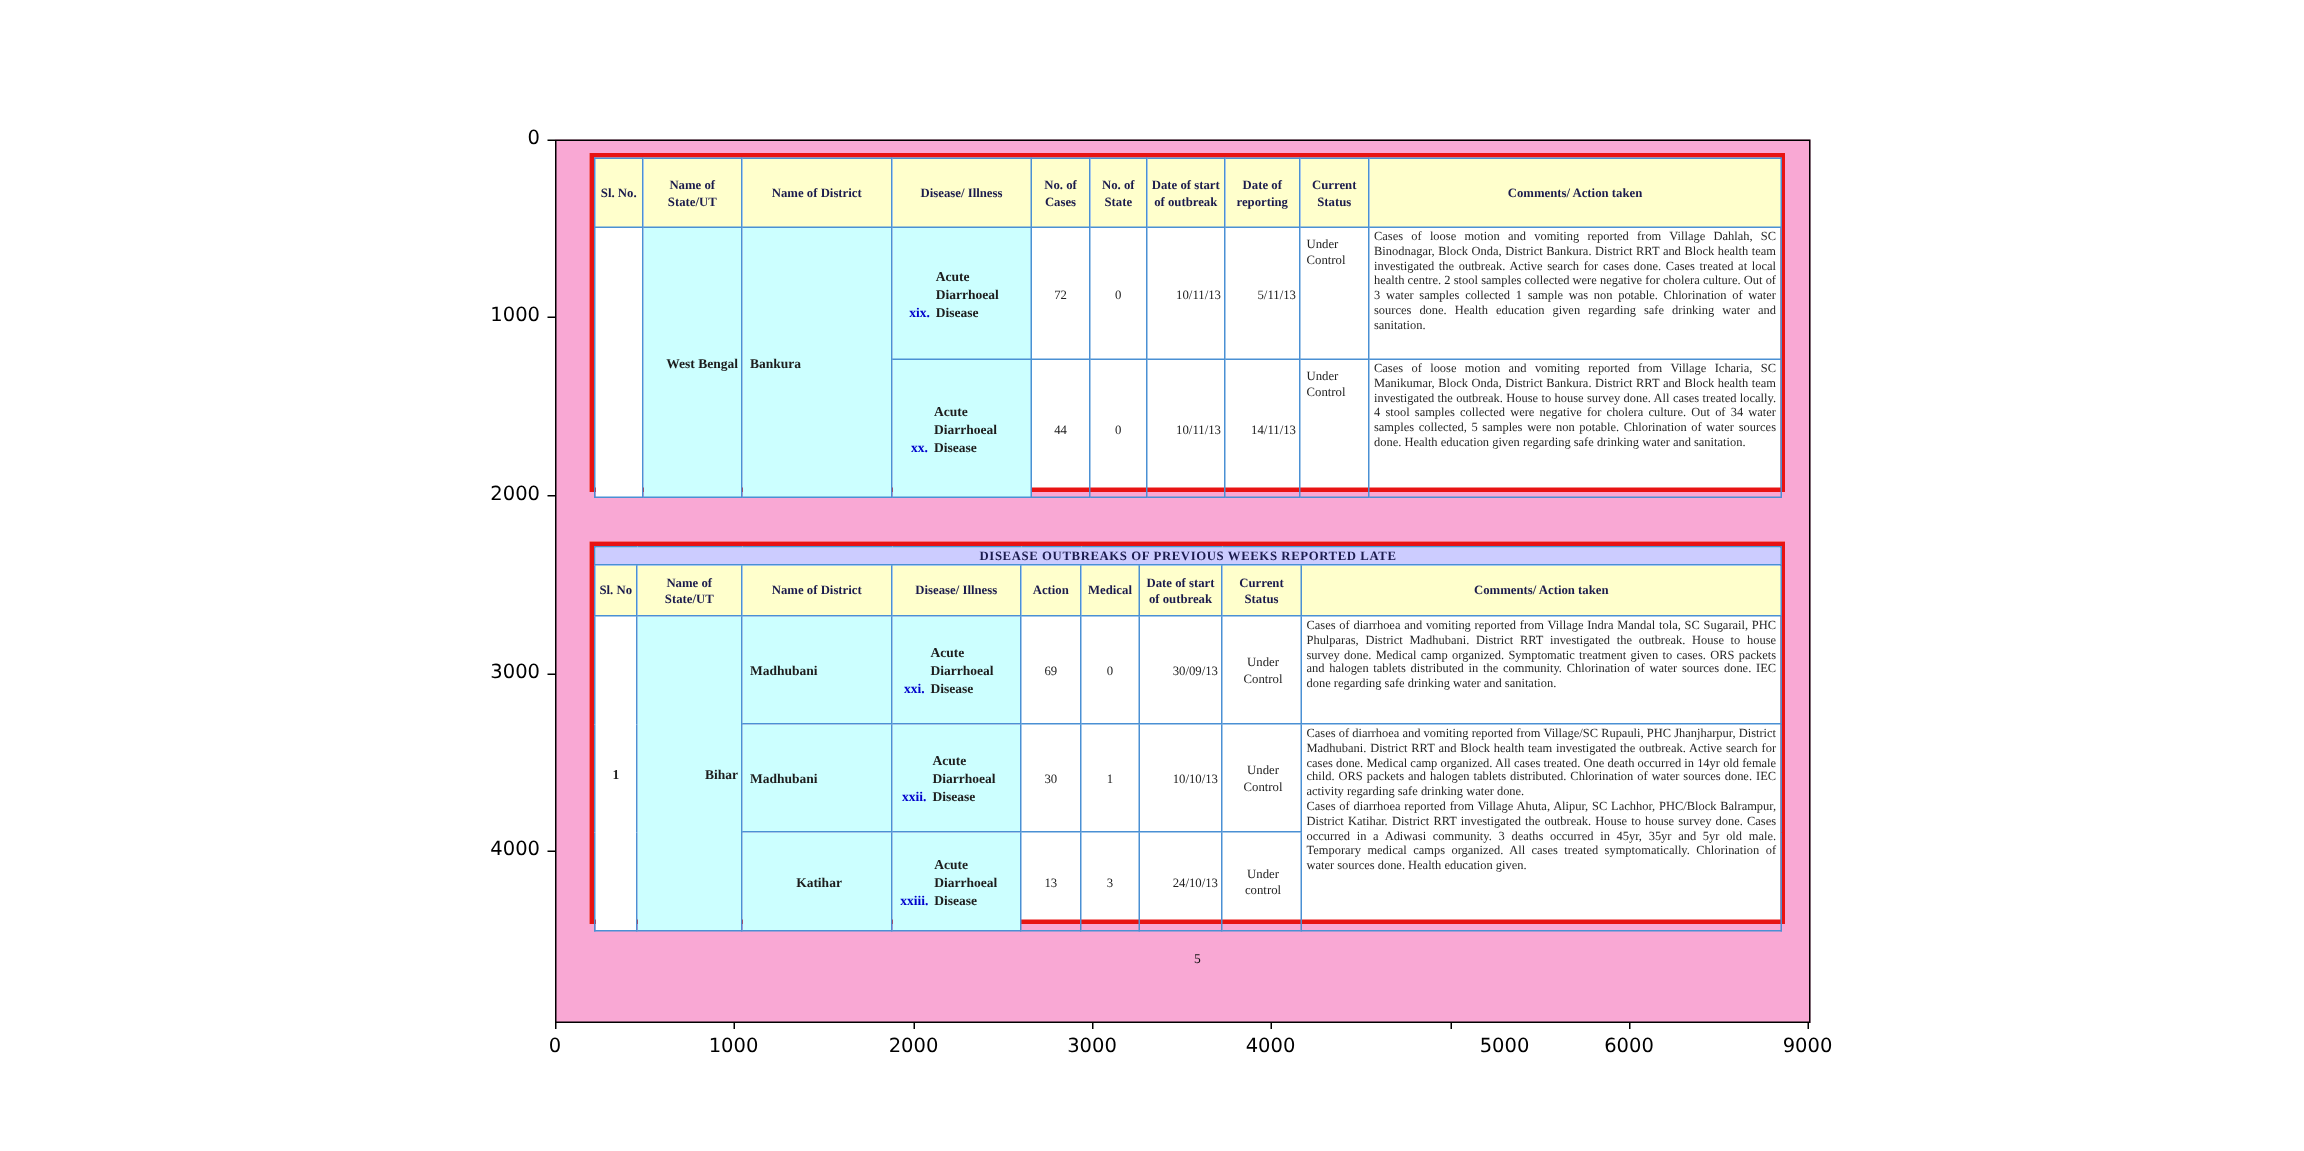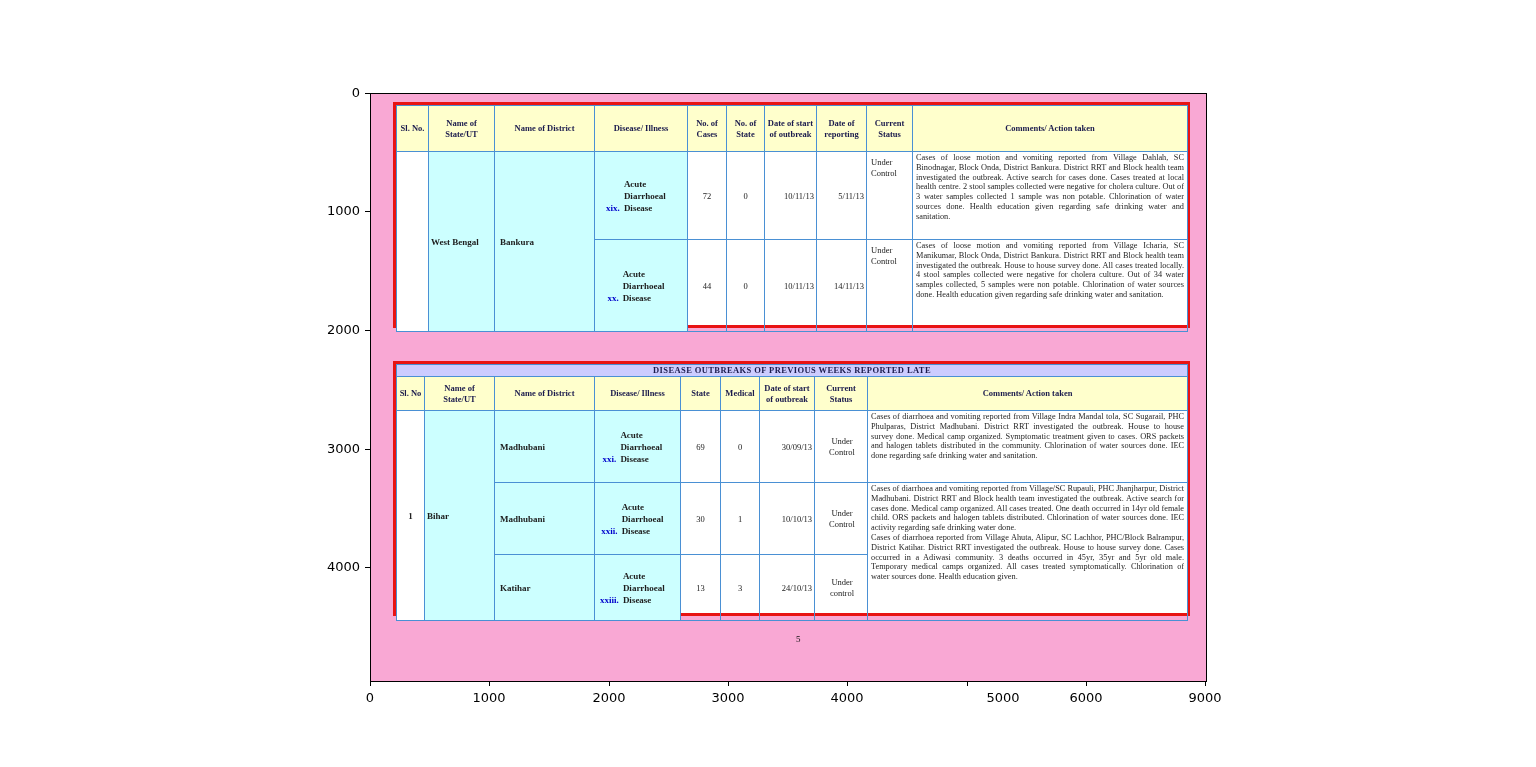--- a/index.html
+++ b/index.html
@@ -25,21 +25,21 @@
   .tbl-wrap.t2{top:267px;height:249px;}
   table{border-collapse:collapse;table-layout:fixed;width:100%;height:100%;}
   td,th{border:1px solid #4a90d4;padding:0 2px;overflow:hidden;
         font-weight:normal;vertical-align:middle;}
   .hdr th{background:#ffffcc;color:#1b1b4d;font-weight:bold;font-size:8.5px;
           line-height:10.5px;text-align:center;vertical-align:middle;
           font-family:"Liberation Serif",serif;}
   .cyan{background:#ccffff;}
   .title-band{background:#ccccff;color:#1b1b4d;font-weight:bold;font-size:8.5px;
               text-align:center;letter-spacing:.4px;line-height:11px;}
-  .bold-name{font-weight:bold;font-size:9px;text-align:left;color:#1d1d1d;}
+  .bold-name{font-weight:bold;font-size:9px;text-align:right;color:#1d1d1d;}
   .slno{background:#fff;font-weight:bold;font-size:9px;text-align:center;}
   .disease-cell{vertical-align:middle;}
   .disease-flex{display:flex;justify-content:center;align-items:flex-end;gap:4px;
                 font-weight:bold;font-size:9px;line-height:12px;color:#1d1d1d;}
   .roman{color:#0000cc;font-weight:bold;white-space:nowrap;}
   .dname{width:52px;}
   .numcell{font-size:8.5px;text-align:center;color:#222;}
   .datecell{font-size:8.5px;text-align:right;color:#222;}
   .statuscell{font-size:8.5px;text-align:left;color:#222;vertical-align:top;
               padding-top:5px;padding-left:4px;line-height:11px;}
@@ -160,21 +160,21 @@
         </colgroup>
         <tbody>
             <tr style="height:12px">
           <td colspan="9" class="title-band">DISEASE OUTBREAKS OF PREVIOUS WEEKS REPORTED LATE</td>
         </tr>
         <tr class="hdr" style="height:34px">
           <th>Sl. No</th>
           <th>Name of State/UT</th>
           <th>Name of District</th>
           <th>Disease/ Illness</th>
-          <th>State</th>
+          <th>Action</th>
           <th>Medical</th>
           <th>Date of start of outbreak</th>
           <th>Current Status</th>
           <th>Comments/ Action taken</th>
         </tr>
         <tr style="height:72px">
           <td rowspan="3" class="slno">1</td>
           <td rowspan="3" class="cyan bold-name">Bihar</td>
           <td class="cyan bold-name" style="text-align:left;padding-left:5px">Madhubani</td>
           <td class="cyan disease-cell">
@@ -200,21 +200,21 @@
           <td class="numcell">30</td>
           <td class="numcell">1</td>
           <td class="datecell">10/10/13</td>
           <td class="statuscell statusmid">Under Control</td>
           <td rowspan="2" class="comments">
             <div>Cases of diarrhoea and vomiting reported from Village/SC Rupauli, PHC Jhanjharpur, District Madhubani. District RRT and Block health team investigated the outbreak. Active search for cases done. Medical camp organized. All cases treated. One death occurred in 14yr old female child. ORS packets and halogen tablets distributed. Chlorination of water sources done. IEC activity regarding safe drinking water done.</div>
             <div>Cases of diarrhoea reported from Village Ahuta, Alipur, SC Lachhor, PHC/Block Balrampur, District Katihar. District RRT investigated the outbreak. House to house survey done. Cases occurred in a Adiwasi community. 3 deaths occurred in 45yr, 35yr and 5yr old male. Temporary medical camps organized. All cases treated symptomatically. Chlorination of water sources done. Health education given.</div>
           </td>
         </tr>
         <tr style="height:66px">
-          <td class="cyan bold-name" style="text-align:left;padding-left:5px">Katihar</td>
+          <td class="cyan bold-name" style="text-align:center;padding-left:5px">Katihar</td>
           <td class="cyan disease-cell">
             <div class="disease-flex">
               <span class="roman">xxiii.</span>
               <span class="dname">Acute Diarrhoeal Disease</span>
             </div>
           </td>
           <td class="numcell">13</td>
           <td class="numcell">3</td>
           <td class="datecell">24/10/13</td>
           <td class="statuscell statusmid">Under control</td>

